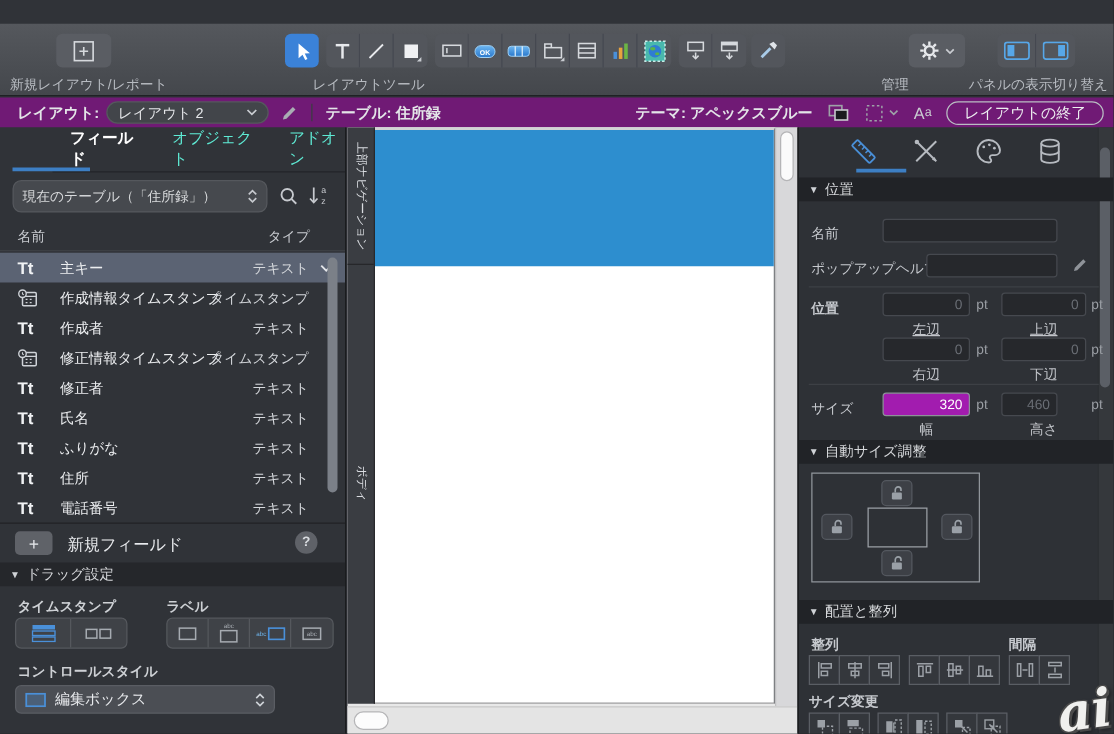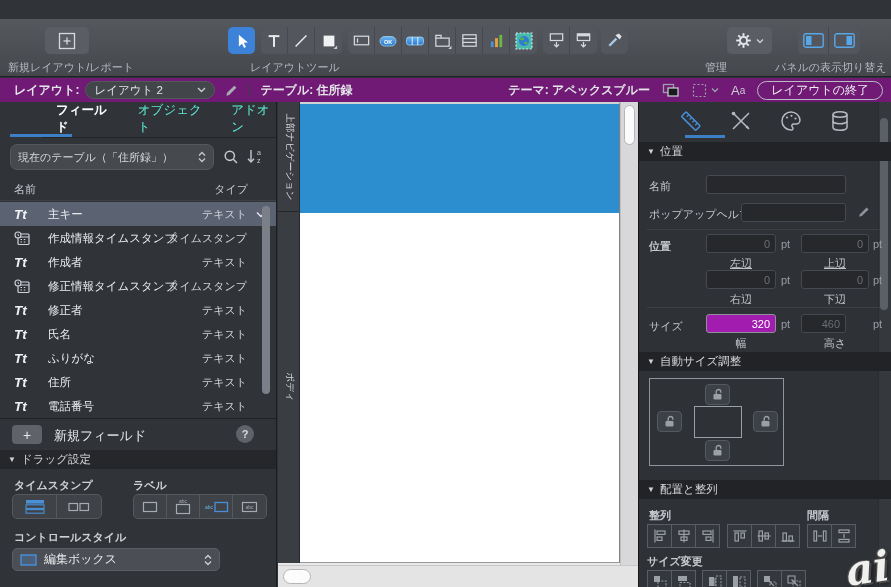--- a/index.html
+++ b/index.html
@@ -38,21 +38,21 @@
   .sb-tab { font-size:12.5px; color:#5eead4; }
   .sb-tab.active { color:#ffffff; font-weight:bold; }
   .sb-underline { position:absolute; left:10px; top:32px; width:62px; height:3px; background:#3d7fc4; }
   .sb-filter { position:absolute; top:42px; left:10px; width:204px; height:24px; background:#46494e; border:1px solid #55585d; border-radius:7px; display:flex; align-items:center; justify-content:space-between; padding:12px 7px; font-size:11px; color:#d8dadc;gap:12px; }
   .sb-cols { position:absolute; top:80px; left:0; right:0; height:18px; font-size:11px; color:#c8cbd0; }
   .sb-col-div { position:absolute; top:98px; left:0; right:0; height:1px; background:#3c3f44; }
   .field-list { position:absolute; top:100px; left:0; right:0; height:216px; overflow:hidden; }
   .frow { height:24px; display:flex; align-items:center; position:relative; }
   .frow.selected { background:#5b6373; }
   .f-icon { position:absolute; left:14px; width:26px; display:flex; align-items:center; }
-  .tt { font-size:13.5px; font-weight:bold; color:#f0f2f4; letter-spacing:0;font-style:italic; }
+  .tt { font-size:13.5px; font-weight:bold; color:#f0f2f4; letter-spacing:0; }
   .f-name { position:absolute; left:48px; font-size:11.5px; color:#eceef0; white-space:nowrap; }
   .f-type { position:absolute; right:29px; font-size:11px; color:#d4d7db; text-align:right; white-space:nowrap; }
   .f-chev { position:absolute; right:10px; display:flex; align-items:center; }
   .list-thumb { position:absolute; left:262px; top:104px; width:8px; height:188px; background:#7b8088; border-radius:4px; }
   .newfield { position:absolute; top:316px; left:0; right:0; height:31px; border-top:1px solid #202225; }
   .plus-btn { position:absolute; left:12px; top:6px; width:30px; height:19px; background:#5f6268; border-radius:4px; color:#e6e8eb; font-size:14px; display:flex; align-items:center; justify-content:center; }
   .nf-label { position:absolute; left:54px; top:8px; font-size:13px; color:#e9ebee; }
   .help-btn { position:absolute; right:22px; top:6px; width:18px; height:18px; background:#5f6268; border-radius:50%; color:#d9dce0; font-size:11px; font-weight:bold; display:flex; align-items:center; justify-content:center; }
   .drag-header { position:absolute; top:348px; left:0; right:0; height:19px; background:#25272b; display:flex; align-items:center; padding-left:8px; font-size:11.5px; color:#d6d8db; gap:5px; }
   .tri { font-size:8px; color:#cfd2d6; }

